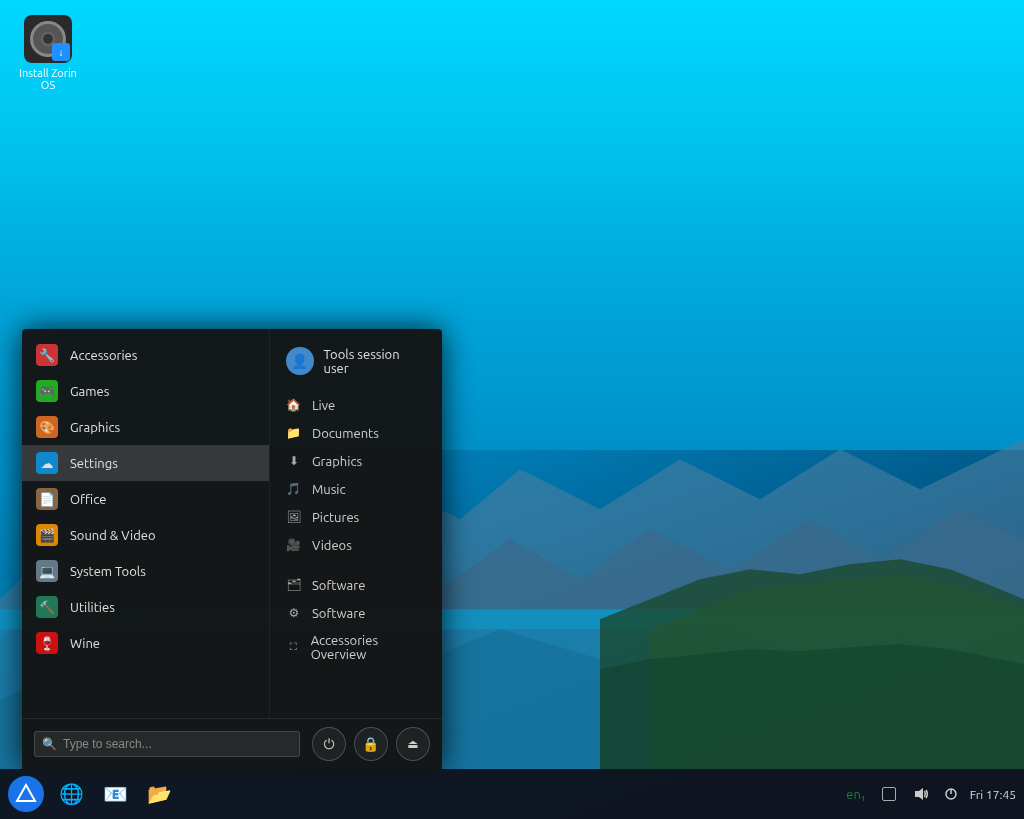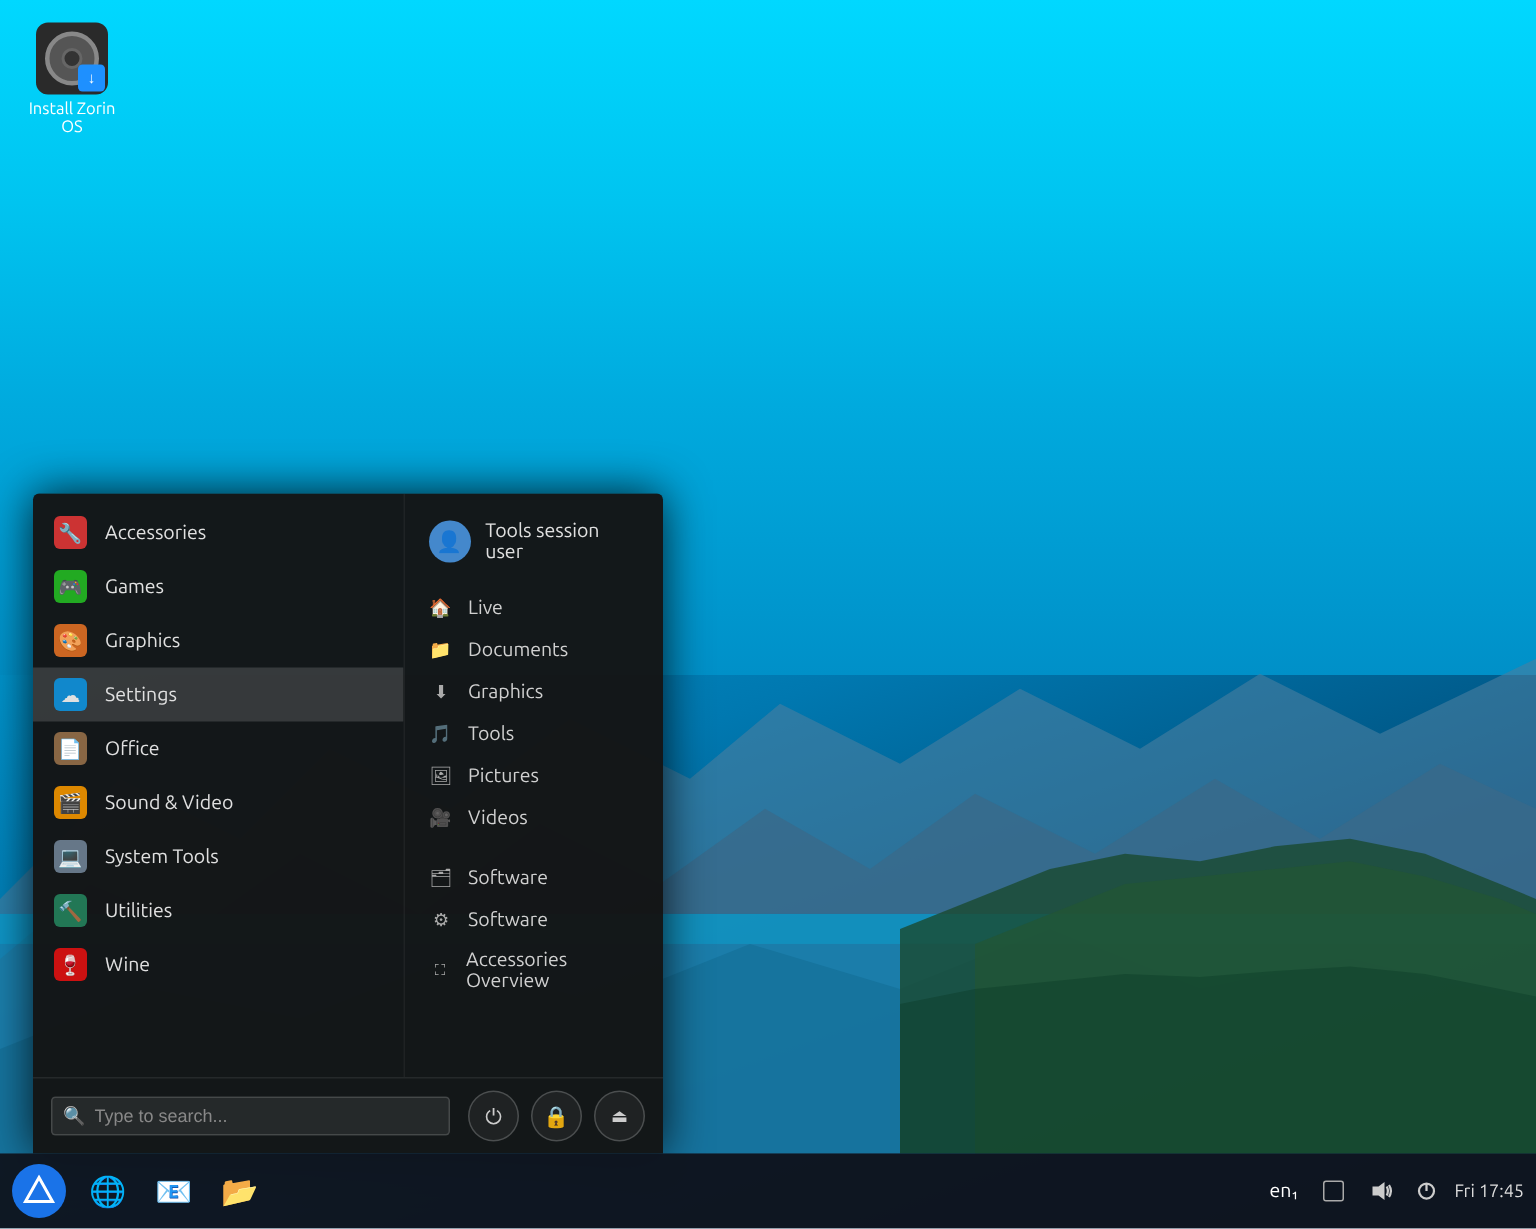--- a/index.html
+++ b/index.html
@@ -330,21 +330,21 @@
       color: #ddd;
       font-size: 12px;
     }
 
     .tray-icon {
       display: flex;
       align-items: center;
       justify-content: center;
       cursor: pointer;
       padding: 4px;
-      color: #ffffff;
+      color: #15803d;
       font-size: 13px;
     }
 
     #clock {
       color: #ddd;
       font-size: 12px;
       text-align: right;
       cursor: pointer;
     }
 
@@ -450,21 +450,21 @@
         <div class="right-menu-item">
           <div class="right-icon">📁</div>
           <span>Documents</span>
         </div>
         <div class="right-menu-item">
           <div class="right-icon">⬇</div>
           <span>Graphics</span>
         </div>
         <div class="right-menu-item">
           <div class="right-icon">🎵</div>
-          <span>Tools</span>
+          <span>Music</span>
         </div>
         <div class="right-menu-item">
           <div class="right-icon">🖼</div>
           <span>Pictures</span>
         </div>
         <div class="right-menu-item">
           <div class="right-icon">🎥</div>
           <span>Videos</span>
         </div>
 

